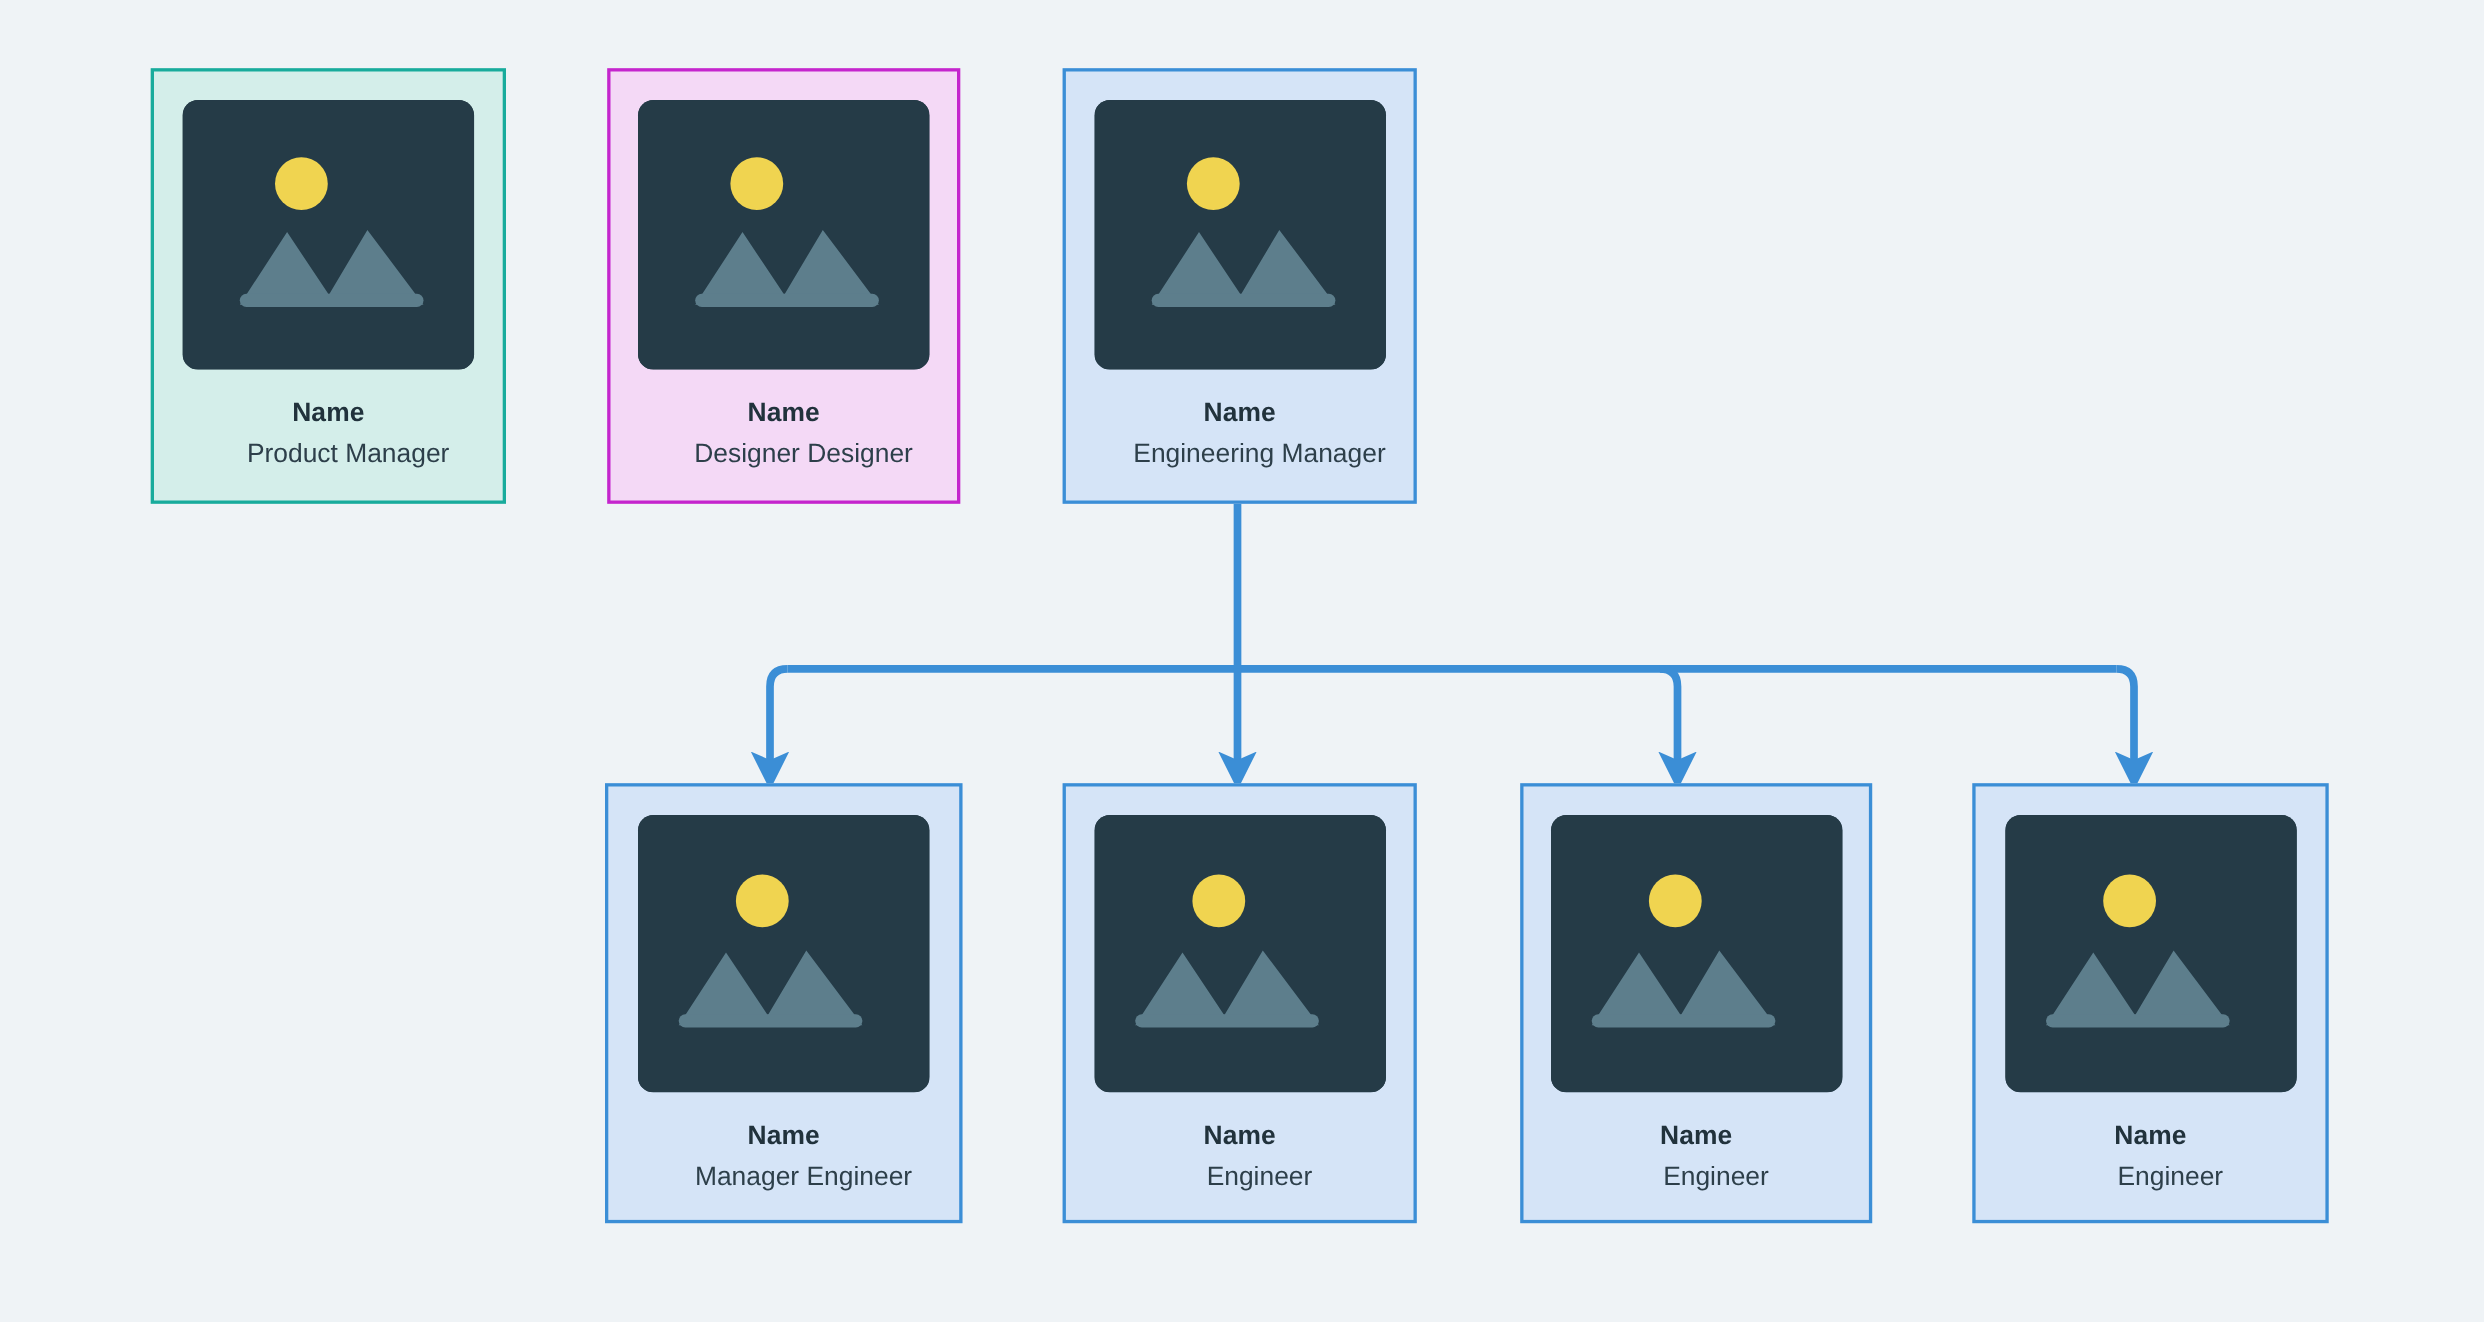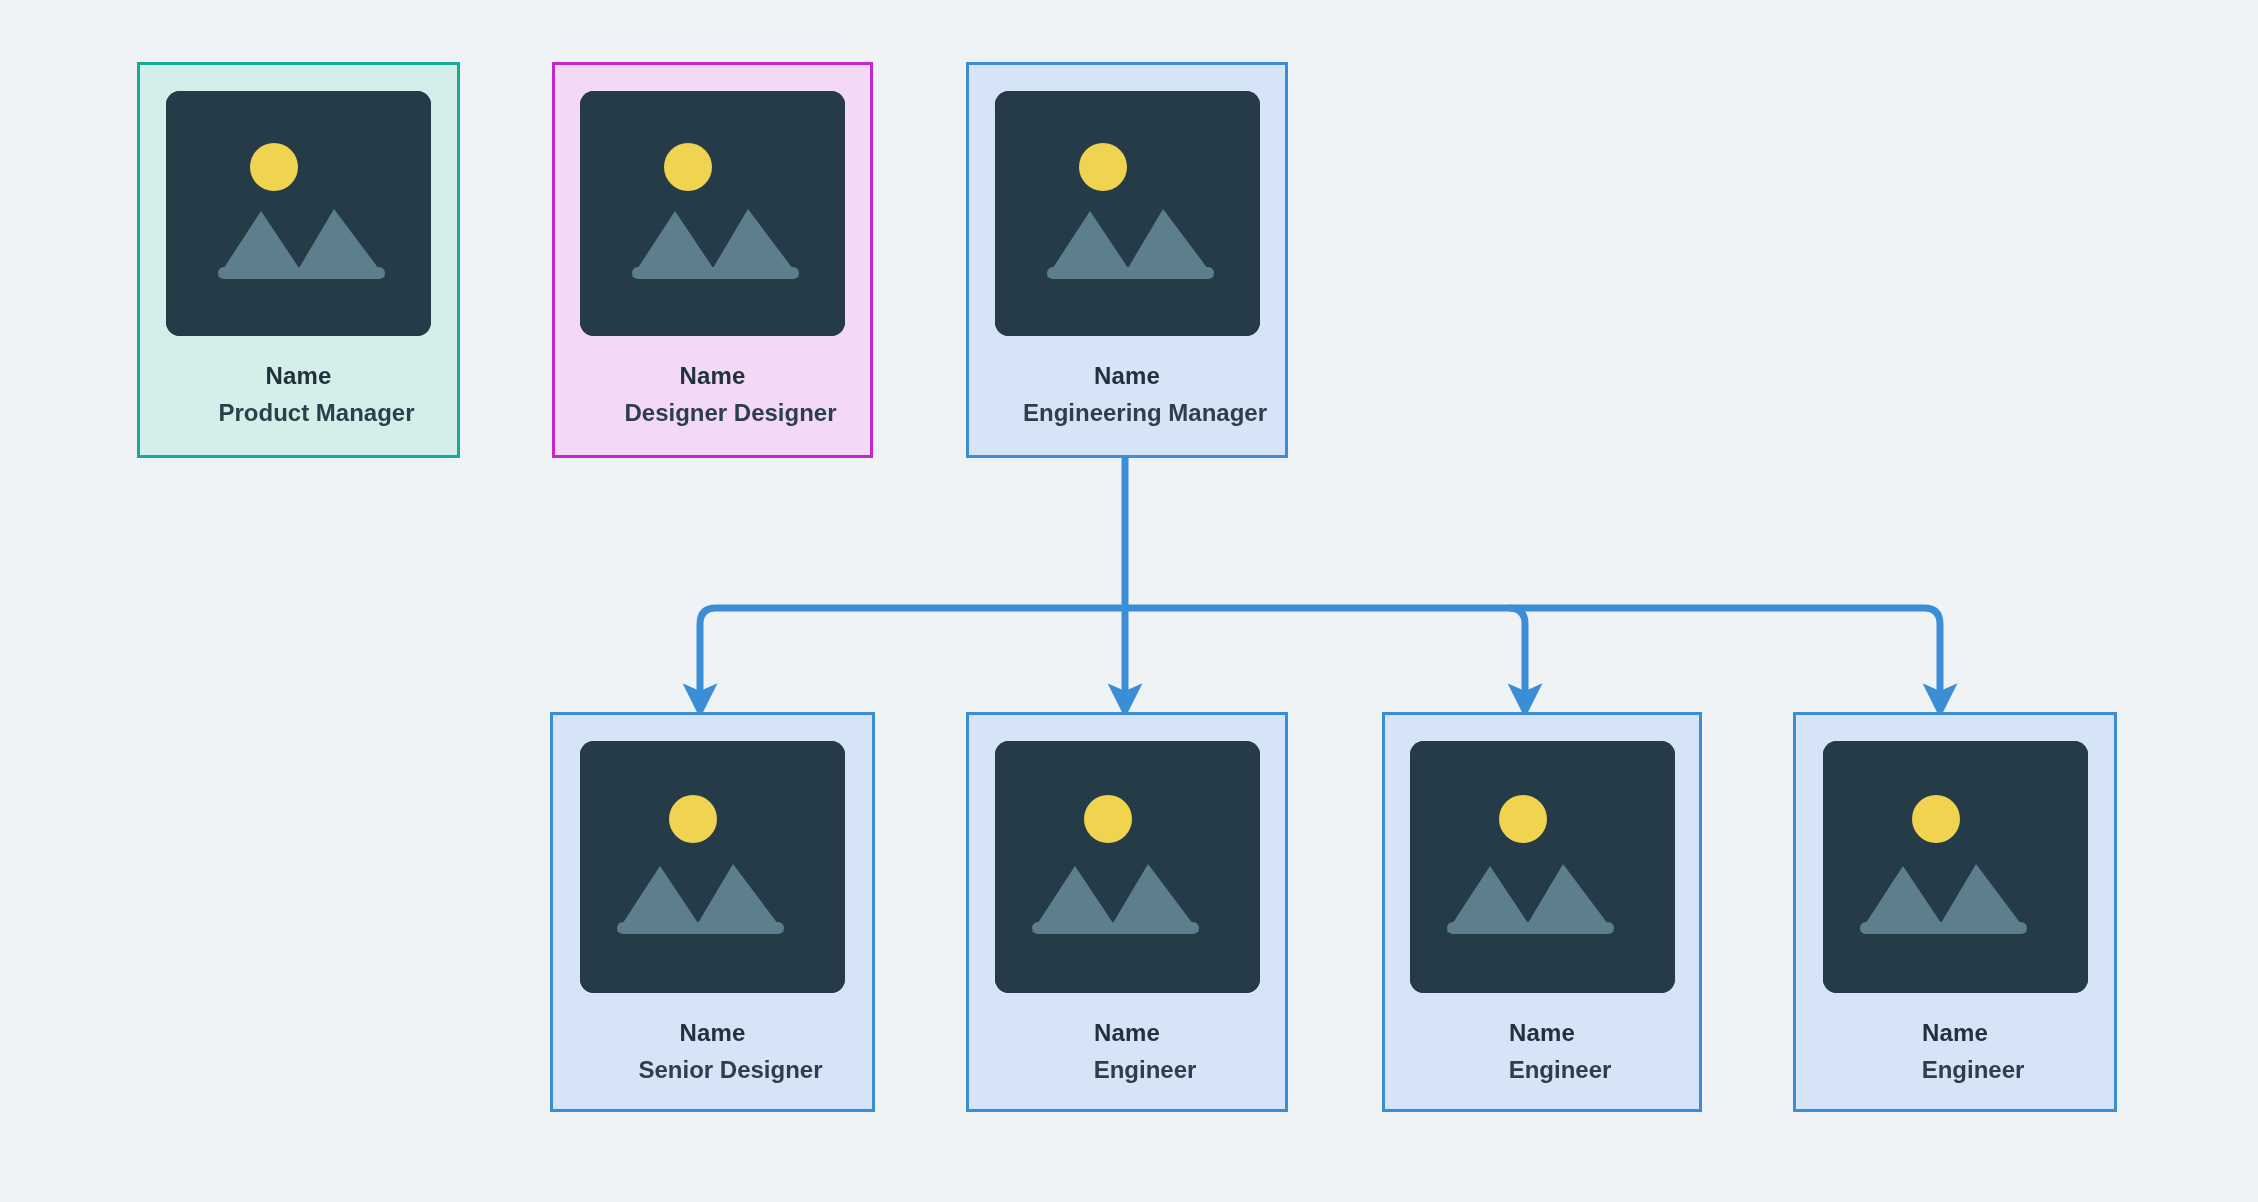--- a/index.html
+++ b/index.html
@@ -58,21 +58,21 @@
     text-align: center;
     flex: none;
   }
   .card-name {
     font-weight: bold;
     color: #21323c;
     letter-spacing: 0.1px;
   }
   .card-role {
     color: #2d3f4a;
-    font-weight: 700;
+    font-weight: 400;
     padding-left: 36px;
   }
 
   
   .row-top .card-photo { margin-top: 26px; }
   .row-top .card-name  { margin-top: 26px; font-size: 24px; line-height: 28px; }
   .row-top .card-role  { margin-top: 9px;  font-size: 24px; line-height: 28px; }
 
   
   .row-bottom .card-photo { margin-top: 26px; }
@@ -156,21 +156,21 @@
     <div class="card-photo" style="width: 265px; height: 252px;">
       <svg viewBox="0 0 265 252" preserveAspectRatio="none" aria-hidden="true">
         <rect x="0" y="0" width="265" height="252" fill="#253b47"></rect>
         <circle cx="113" cy="78" r="24" fill="#f0d450"></circle>
         <path fill="#5d7e8c" d="M37,191 L80,125 L118,182 L153,123 L204,191 Z"></path>
         <rect x="37" y="181" width="167" height="12" rx="6" fill="#5d7e8c"></rect>
       </svg>
     </div>
     <div class="card-text">
       <div class="card-name" style="color: rgb(33, 50, 60);">Name</div>
-      <div class="card-role" style="color: rgb(45, 63, 74);">Senior Designer</div>
+      <div class="card-role" style="color: rgb(45, 63, 74);">Manager Engineer</div>
     </div>
   </div>
 
   <div class="card row-bottom" style="left: 966px; top: 712px; width: 322px; height: 400px; background: rgb(213, 228, 247); border-color: rgb(59, 142, 214);">
     <div class="card-photo" style="width: 265px; height: 252px;">
       <svg viewBox="0 0 265 252" preserveAspectRatio="none" aria-hidden="true">
         <rect x="0" y="0" width="265" height="252" fill="#253b47"></rect>
         <circle cx="113" cy="78" r="24" fill="#f0d450"></circle>
         <path fill="#5d7e8c" d="M37,191 L80,125 L118,182 L153,123 L204,191 Z"></path>
         <rect x="37" y="181" width="167" height="12" rx="6" fill="#5d7e8c"></rect>

